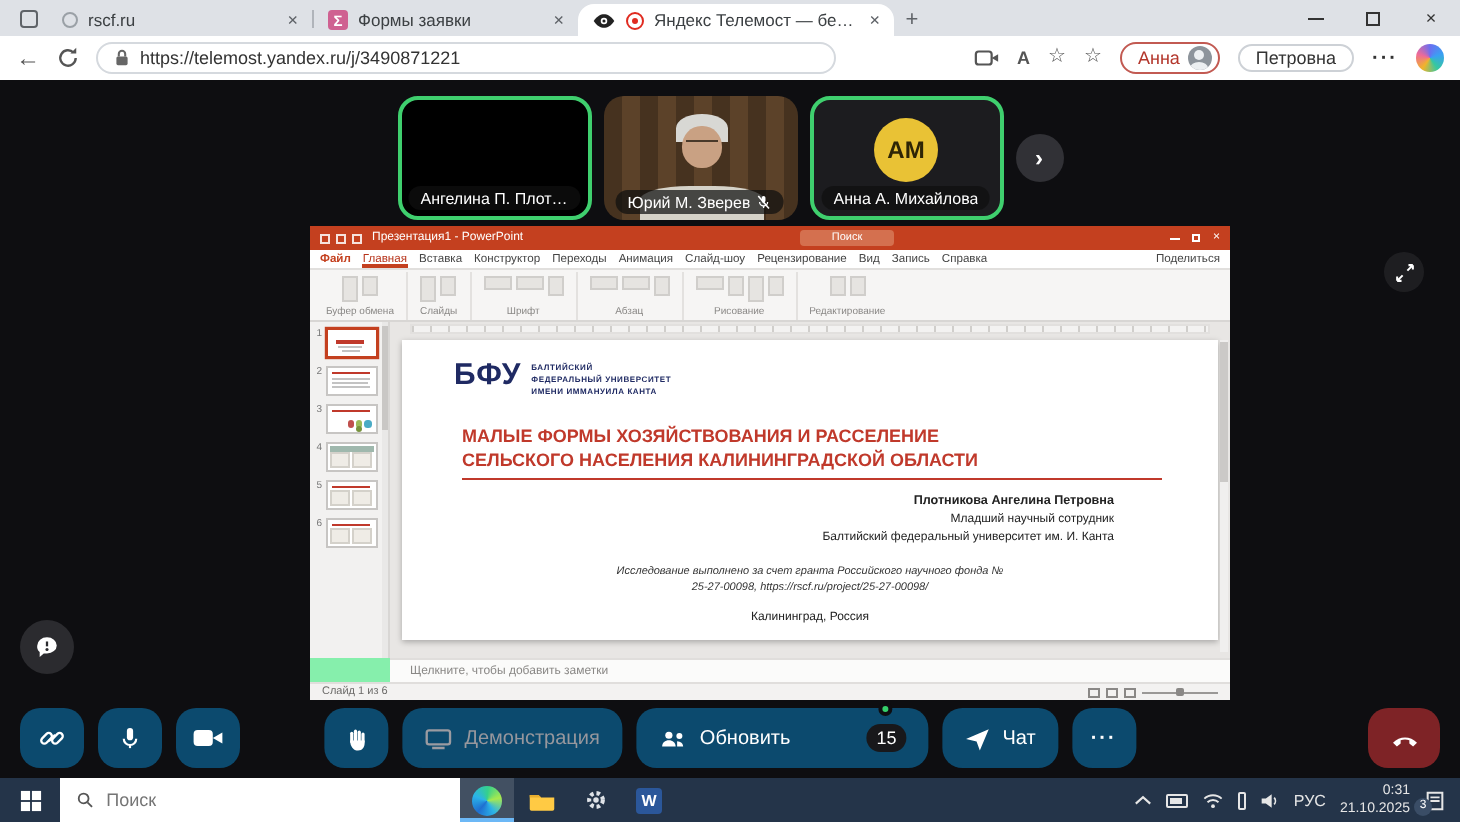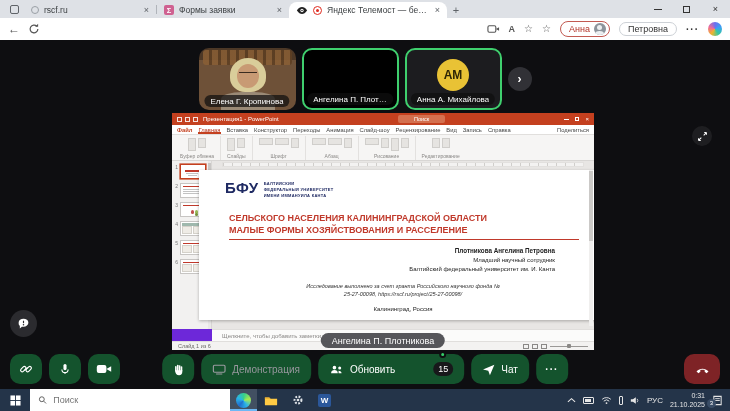--- a/index.html
+++ b/index.html
@@ -59,30 +59,30 @@
   .p1-face { position:absolute; top:16px; left:38px; width:22px; height:24px; border-radius:50%; background:#c89a74; }
   .p1-glasses { position:absolute; top:24px; left:40px; width:18px; height:4px; border-top:1.5px solid #3a2c20; }
   .p1-body { position:absolute; bottom:0; left:22px; width:54px; height:18px; border-radius:40% 40% 0 0; background:#9a8a76; }
   .p3 { background:repeating-linear-gradient(90deg,#46321f 0 9px,#5c4229 9px 18px); }
   .p3-hair { position:absolute; top:9px; left:36px; width:26px; height:14px; border-radius:50% 50% 0 0; background:#d8d8d4; }
   .p3-face { position:absolute; top:15px; left:39px; width:20px; height:21px; border-radius:48%; background:#c9a183; }
   .p3-glasses { position:absolute; top:22px; left:41px; width:16px; height:4px; border-top:1.5px solid #49392a; }
   .p3-body { position:absolute; bottom:0; left:18px; width:62px; height:17px; border-radius:40% 40% 0 0; background:#d5d2c8; }
   .chev-btn { width:24px; height:24px; border-radius:50%; background:#313136; color:#fff; display:flex; align-items:center; justify-content:center; font-size:12px; font-weight:bold; padding-bottom:1px; flex:0 0 auto; }
 
-  .stage { position:absolute; left:172px; top:73px; width:422px; height:237px; background:#6d28d9; }
+  .stage { position:absolute; left:155px; top:73px; width:460px; height:237px; background:#86efac; }
   .presenter-pill { position:absolute; bottom:2px; left:50%; transform:translateX(-50%); background:rgba(72,72,76,.92); color:#fff; font-size:9px; padding:2.5px 11px; border-radius:10px; white-space:nowrap; z-index:30; }
   .expand-btn { position:absolute; top:86px; right:18px; width:20px; height:20px; border-radius:50%; background:rgba(32,32,35,.95); display:flex; align-items:center; justify-content:center; z-index:5; }
   .feedback-btn { position:absolute; left:10px; bottom:52px; width:27px; height:27px; border-radius:50%; background:#2b2b2f; display:flex; align-items:center; justify-content:center; }
 
   .controls { position:absolute; left:0; right:0; bottom:5px; height:32px; }
   .ctrl-left { position:absolute; left:10px; bottom:0; display:flex; gap:7px; }
   .ctrl-center { position:absolute; left:50%; transform:translateX(-50%); bottom:0; display:flex; gap:7px; }
   .ctrl-right { position:absolute; right:10px; bottom:0; }
-  .cbtn { position:relative; height:30px; min-width:32px; border-radius:10px; background:#14532d; display:flex; align-items:center; justify-content:center; gap:6px; padding:0 11px; color:#fff; font-size:10px; }
+  .cbtn { position:relative; height:30px; min-width:32px; border-radius:10px; background:#0c4a6e; display:flex; align-items:center; justify-content:center; gap:6px; padding:0 11px; color:#fff; font-size:10px; }
   .cbtn.icon-only { padding:0; width:32px; }
   .demo-label { color:#97979d; }
   .count-pill { background:#18181b; border-radius:8px; padding:0 5px; font-size:9px; height:14px; line-height:14px; color:#fff;margin-left:32px; }
   .green-dot { position:absolute; top:-3px; right:18px; width:7px; height:7px; border-radius:50%; background:#35d06a; border:2px solid #0e0e11; }
   .endcall { background:#7e2326; width:36px; padding:0; }
 
   
   .ppt { position:absolute; inset:0; overflow:hidden; }
   .ppt-titlebar { height:12px; background:#c4401f; display:flex; align-items:center; color:#fff; padding:0 5px; gap:5px; }
   .qat { display:flex; gap:3px; align-items:center; }
@@ -207,20 +207,29 @@
   </div>
 
   <div class="toolbar">
     <span class="nav-ic">←</span>
     <span style="display:flex">
         <svg viewBox="0 0 14 14" width="12" height="12">
           <path d="M11.5 7a4.5 4.5 0 1 1-1.3-3.2" fill="none" stroke="#555" stroke-width="1.4"></path>
           <path d="M11.8 1v3.4H8.4z" fill="#555"></path>
         </svg>
       </span>
+    <div class="addr">
+      <span style="display:flex">
+          <svg viewBox="0 0 10 12" width="8" height="10">
+            <rect x="1.5" y="5" width="7" height="5.5" rx="1" fill="#666"></rect>
+            <path d="M3 5V3.5a2 2 0 0 1 4 0V5" fill="none" stroke="#666" stroke-width="1.3"></path>
+          </svg>
+        </span>
+      <span class="url">https://telemost.yandex.ru/j/3490871221</span>
+    </div>
     <div class="tb-spacer"></div>
     <div class="tb-right">
       <span style="display:flex">
           <svg viewBox="0 0 14 10" width="13" height="10">
             <rect x="1" y="1.5" width="8.5" height="7" rx="1.5" fill="none" stroke="#555" stroke-width="1.2"></rect>
             <path d="M9.5 5l3.5-2v4z" fill="#555"></path>
           </svg>
         </span>
       <span class="read-ic">A</span>
       <span class="star-ic">☆</span>
@@ -231,34 +240,39 @@
       </div>
       <div class="refreshpill">Петровна</div>
       <span class="more3">···</span>
       <span class="copilot"></span>
     </div>
   </div>
 
   <div class="telemost">
 
     <div class="strip">
-      <div class="tile p1">
-        <i class="p1-shelf"></i>
-        <i class="p1-hair"></i>
-        <i class="p1-face"></i>
-        <i class="p1-glasses"></i>
-        <i class="p1-body"></i>
-        <div class="name-pill">
-            <span>Елена Г. Кропинова</span>
-          </div>
-      </div>
       <div class="tile speaking" style="background:#000">
         <div class="name-pill">
             <span>Ангелина П. Плотнико…</span>
           </div>
+      </div>
+      <div class="tile p3">
+        <i class="p3-hair"></i>
+        <i class="p3-face"></i>
+        <i class="p3-glasses"></i>
+        <i class="p3-body"></i>
+        <div class="name-pill">
+          <span>Юрий М. Зверев</span>
+          <svg viewBox="0 0 12 12" width="8" height="8">
+              <rect x="4.6" y="1.5" width="2.8" height="5" rx="1.4" fill="#fff"></rect>
+              <path d="M3 6a3 3 0 0 0 6 0" fill="none" stroke="#fff" stroke-width="1"></path>
+              <line x1="6" y1="9" x2="6" y2="10.5" stroke="#fff" stroke-width="1"></line>
+              <line x1="2" y1="1.5" x2="10" y2="10.8" stroke="#fff" stroke-width="1.2"></line>
+            </svg>
+        </div>
       </div>
       <div class="tile speaking">
         <div class="init-circle c-am">AM</div>
         <div class="name-pill">
             <span>Анна А. Михайлова</span>
           </div>
       </div>
       <div class="chev-btn">
           <span>›</span>
         </div>
@@ -404,22 +418,22 @@
             <div class="slide">
               <div class="slide-head">
                 <span class="bfu">БФУ</span>
                 <span class="bfu-cap">
                   <span>БАЛТИЙСКИЙ</span>
                   <span>ФЕДЕРАЛЬНЫЙ УНИВЕРСИТЕТ</span>
                   <span>ИМЕНИ ИММАНУИЛА КАНТА</span>
                 </span>
               </div>
               <div class="slide-title">
+                <div>МАЛЫЕ ФОРМЫ ХОЗЯЙСТВОВАНИЯ И РАССЕЛЕНИЕ</div>
                 <div>СЕЛЬСКОГО НАСЕЛЕНИЯ КАЛИНИНГРАДСКОЙ ОБЛАСТИ</div>
-                <div>МАЛЫЕ ФОРМЫ ХОЗЯЙСТВОВАНИЯ И РАССЕЛЕНИЕ</div>
               </div>
               <div class="red-rule"></div>
               <div class="author">
                 <div class="b">Плотникова Ангелина Петровна</div>
                 <div>Младший научный сотрудник</div>
                 <div>Балтийский федеральный университет им. И. Канта</div>
               </div>
               <div class="grant">
                 <div>Исследование выполнено за счет гранта Российского научного фонда №</div>
                 <div>25-27-00098, https://rscf.ru/project/25-27-00098/</div>
@@ -435,21 +449,20 @@
         <div class="ppt-status">
           <span>Слайд 1 из 6</span>
           <span class="status-right">
               <i></i>
               <i></i>
               <i></i>
               <span class="zoomline"></span>
             </span>
         </div>
       </div>
-      <div class="presenter-pill">Ангелина П. Плотникова</div>
     </div>
 
     <div class="expand-btn">
       <svg viewBox="0 0 14 14" width="11" height="11">
           <g stroke="#fff" stroke-width="1.3" fill="none">
             <path d="M8.5 5.5L12 2M12 2H9.2M12 2v2.8"></path>
             <path d="M5.5 8.5L2 12M2 12h2.8M2 12V9.2"></path>
           </g>
         </svg>
     </div>

